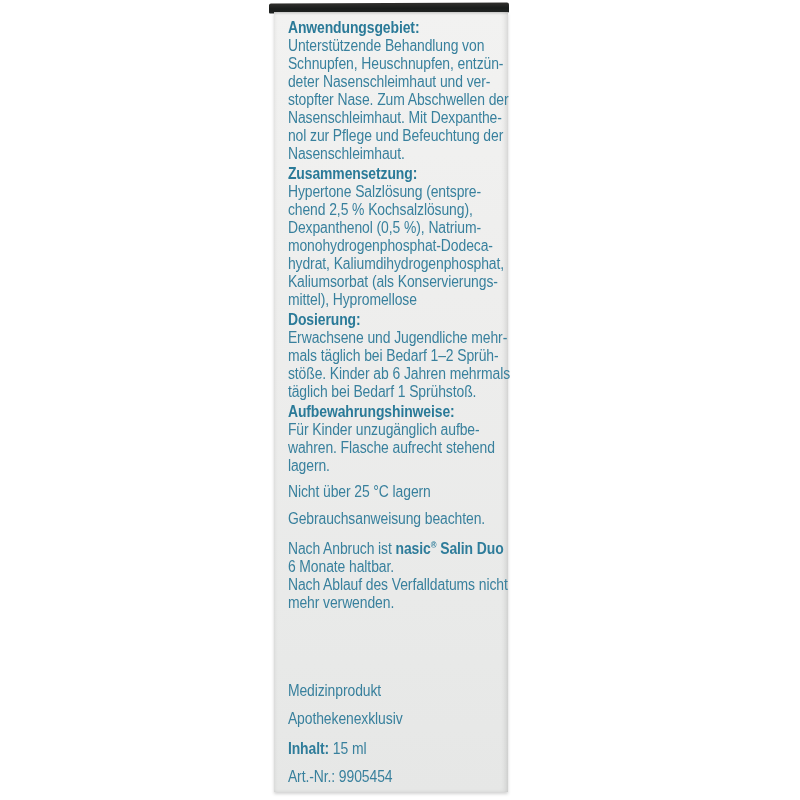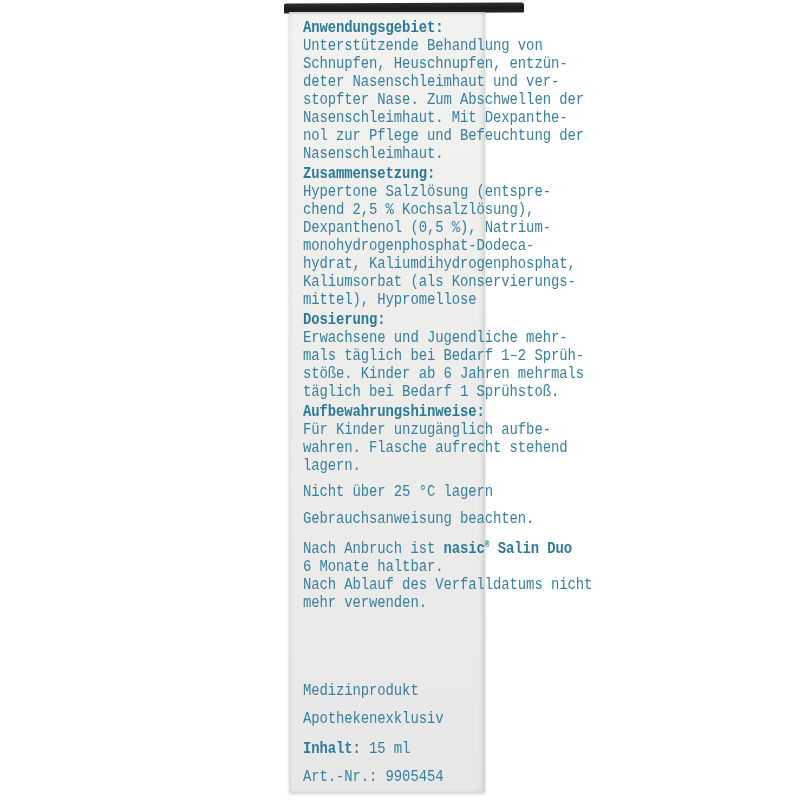--- a/index.html
+++ b/index.html
@@ -7,22 +7,22 @@
     width: 800px; height: 800px;
     background: #ffffff;
     font-family: "Liberation Sans", "DejaVu Sans", sans-serif;
     overflow: hidden;
     position: relative;
   }
   .page { position: absolute; inset: 0; background: #ffffff; }
 
   .box {
     position: absolute;
-    left: 289px; top: 3px;
-    width: 196px; height: 789px; font-family: Liberation Mono, monospace;
+    left: 274px; top: 3px;
+    width: 234px; height: 789px;
   }
   .top-edge {
     position: absolute;
     left: -5px; top: 0;
     width: 240px; height: 10px;
     background: linear-gradient(180deg, #31302e 0%, #191c1b 55%, #232625 100%);
     border-radius: 2px 2px 1px 1px;
     transform: rotate(-0.25deg);
   }
   .face {

